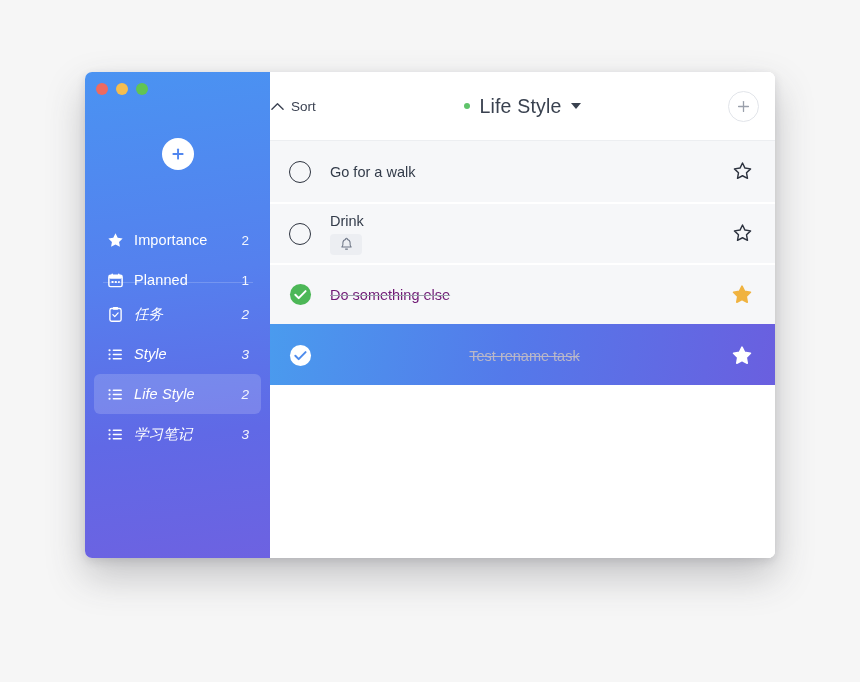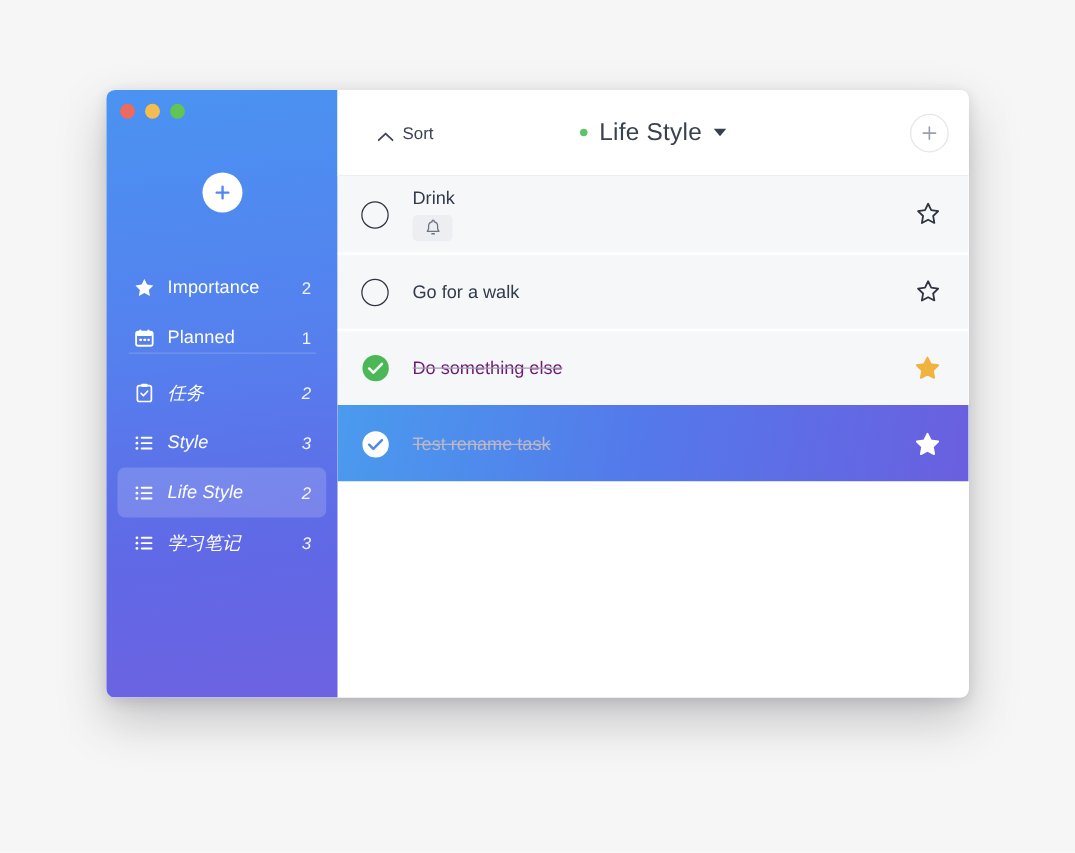--- a/index.html
+++ b/index.html
@@ -70,21 +70,21 @@
     display: flex;
     align-items: center;
     justify-content: center;
   }
 
   .nav-section {
     position: absolute;
     left: 0;
     width: 185px;
   }
-  #nav-top    { top: 138px; }
+  #nav-top    { top: 148px; }
   #nav-lists  { top: 222px; font-style: italic; }
 
   .divider {
     position: absolute;
     top: 210px;
     left: 18px;
     width: 150px;
     height: 1px;
     background: rgba(255,255,255,0.18);
   }
@@ -135,23 +135,23 @@
     height: 68px;
     flex: 0 0 68px;
     position: relative;
     display: flex;
     align-items: center;
     background: #ffffff;
     border-bottom: 1px solid #eceef1;
   }
   #sort-button {
     position: absolute;
-    left: 32px;
-    display: flex;
-    align-items: flex-end;
+    left: 1px;
+    display: flex;
+    align-items: center;
     gap: 7px;
   }
   #sort-label {
     font-size: 13.5px;
     color: #3b4252;
   }
   #header-title-group {
     position: absolute;
     left: 0;
     right: 0;
@@ -243,20 +243,21 @@
     text-overflow: ellipsis;
   }
   .task-row.done .task-title {
     color: #701a75;
     text-decoration: line-through;
     text-decoration-color: #9aa0ab;
   }
   .task-row.selected .task-title {
     color: #b9b7c8;
     text-decoration-color: #b9b7c8;
+    text-align: center;
   }
   .reminder-badge {
     width: 32px;
     height: 21px;
     border-radius: 4px;
     background: #eceef2;
     display: flex;
     align-items: center;
     justify-content: center;
   }
@@ -404,20 +405,34 @@
 
       <div id="add-task-button">
         <svg width="13" height="13" viewBox="0 0 14 14">
           <rect x="6.3" y="1" width="1.4" height="12" rx="0.7" fill="#9aa0ab"></rect>
           <rect x="1" y="6.3" width="12" height="1.4" rx="0.7" fill="#9aa0ab"></rect>
         </svg>
       </div>
     </div>
 
     <div id="task-list">
+
+      <div class="task-row">
+        <div class="task-check">
+          <div class="check-empty"></div>
+        </div>
+        <div class="task-body">
+          <div class="task-title">Go for a walk</div>
+        </div>
+        <div class="task-star">
+          <svg width="21" height="21" viewBox="0 0 22 22">
+            <path d="M11 2.1l2.6 5.3 5.85.85-4.23 4.12 1 5.83L11 15.45l-5.22 2.75 1-5.83L2.55 8.25 8.4 7.4z" fill="none" stroke="#2e3440" stroke-width="1.5" stroke-linejoin="round"></path>
+          </svg>
+        </div>
+      </div>
 
       <div class="task-row">
         <div class="task-check">
           <div class="check-empty"></div>
         </div>
         <div class="task-body">
           <div class="task-title">Drink</div>
           <div class="reminder-badge">
             <svg width="13" height="14" viewBox="0 0 14 15">
               <path d="M7 1.2a.9.9 0 01.9.9v.5a3.7 3.7 0 013 3.6v2.5l1.1 2.1H2L3.1 8.7V6.2a3.7 3.7 0 013-3.6v-.5A.9.9 0 017 1.2z" fill="none" stroke="#6d7585" stroke-width="1.1" stroke-linejoin="round"></path>
@@ -425,34 +440,20 @@
             </svg>
           </div>
         </div>
         <div class="task-star">
           <svg width="21" height="21" viewBox="0 0 22 22">
             <path d="M11 2.1l2.6 5.3 5.85.85-4.23 4.12 1 5.83L11 15.45l-5.22 2.75 1-5.83L2.55 8.25 8.4 7.4z" fill="none" stroke="#2e3440" stroke-width="1.5" stroke-linejoin="round"></path>
           </svg>
         </div>
       </div>
 
-      <div class="task-row">
-        <div class="task-check">
-          <div class="check-empty"></div>
-        </div>
-        <div class="task-body">
-          <div class="task-title">Go for a walk</div>
-        </div>
-        <div class="task-star">
-          <svg width="21" height="21" viewBox="0 0 22 22">
-            <path d="M11 2.1l2.6 5.3 5.85.85-4.23 4.12 1 5.83L11 15.45l-5.22 2.75 1-5.83L2.55 8.25 8.4 7.4z" fill="none" stroke="#2e3440" stroke-width="1.5" stroke-linejoin="round"></path>
-          </svg>
-        </div>
-      </div>
-
       <div class="task-row done">
         <div class="task-check">
           <svg width="23" height="23" viewBox="0 0 24 24">
             <circle cx="12" cy="12" r="11" fill="#4cb757"></circle>
             <path d="M6.6 12.3l3.5 3.5 7.2-7.3" fill="none" stroke="#fff" stroke-width="2.1" stroke-linecap="round" stroke-linejoin="round"></path>
           </svg>
         </div>
         <div class="task-body">
           <div class="task-title">Do something else</div>
         </div>

